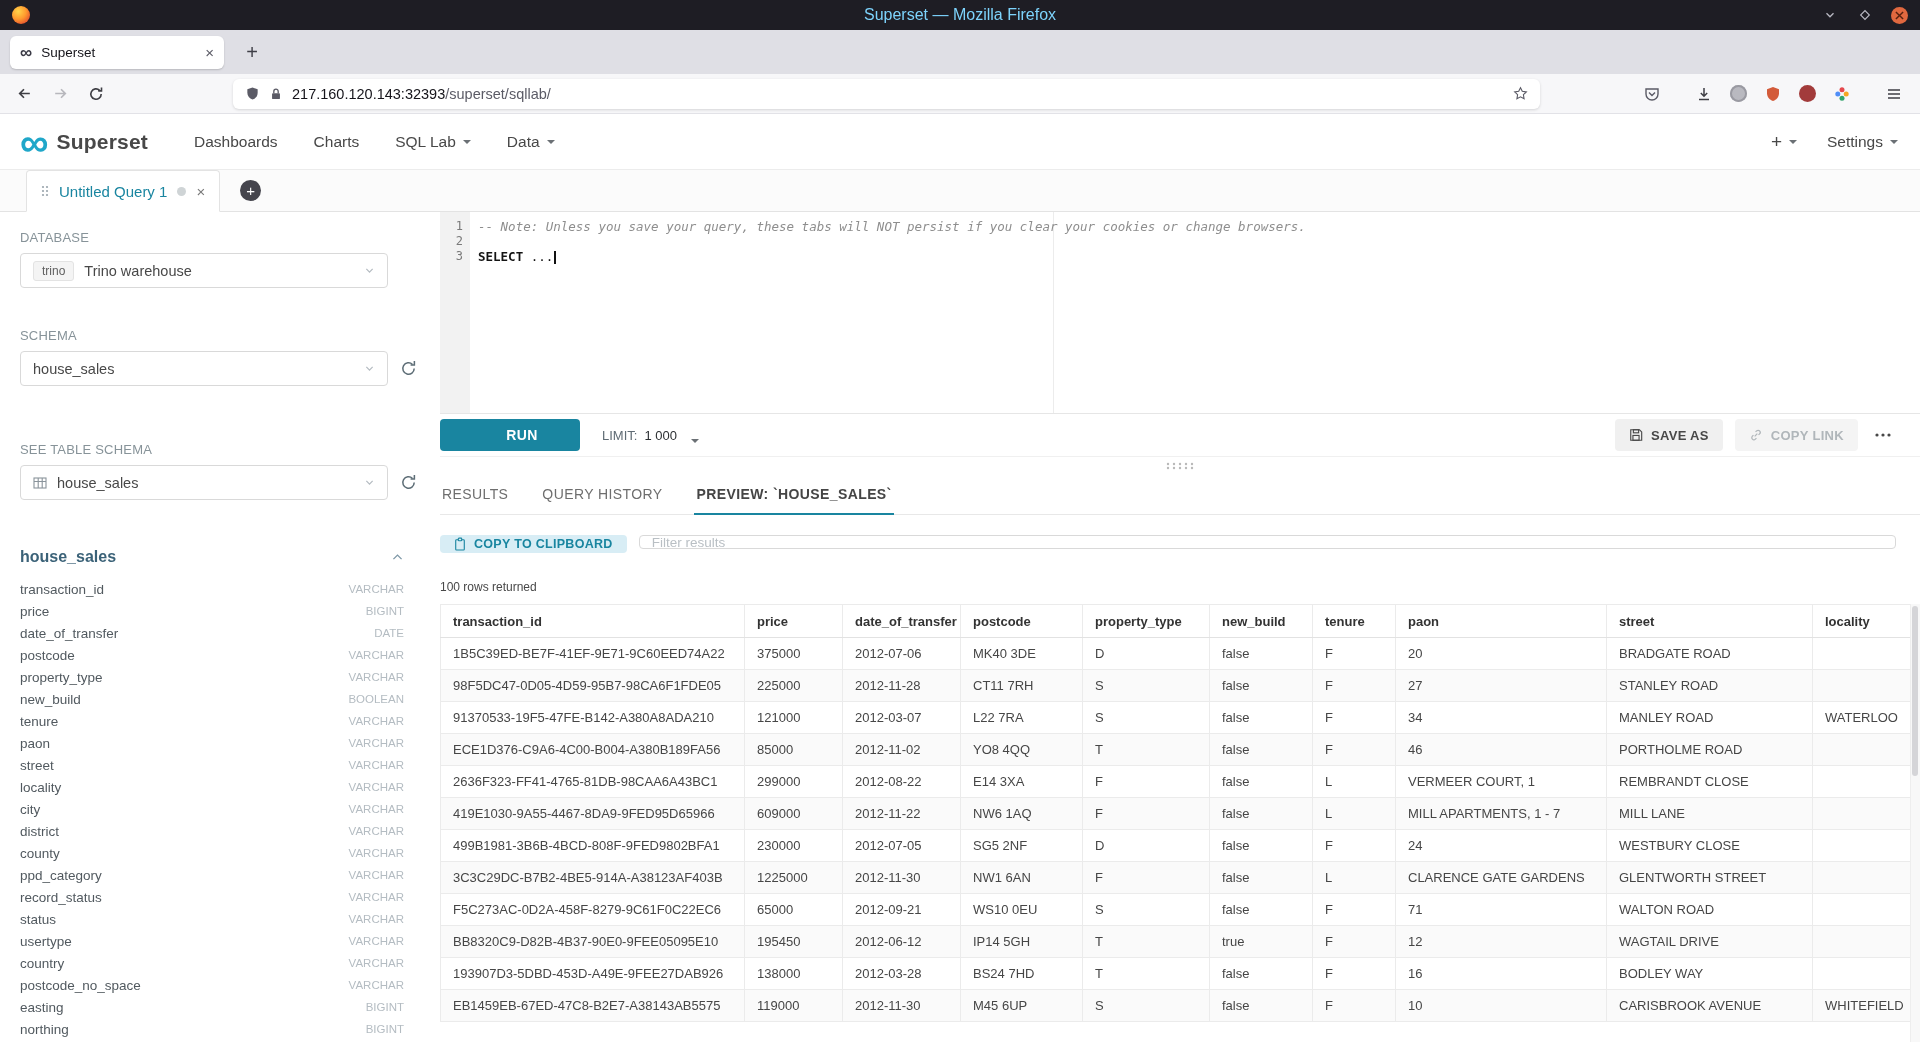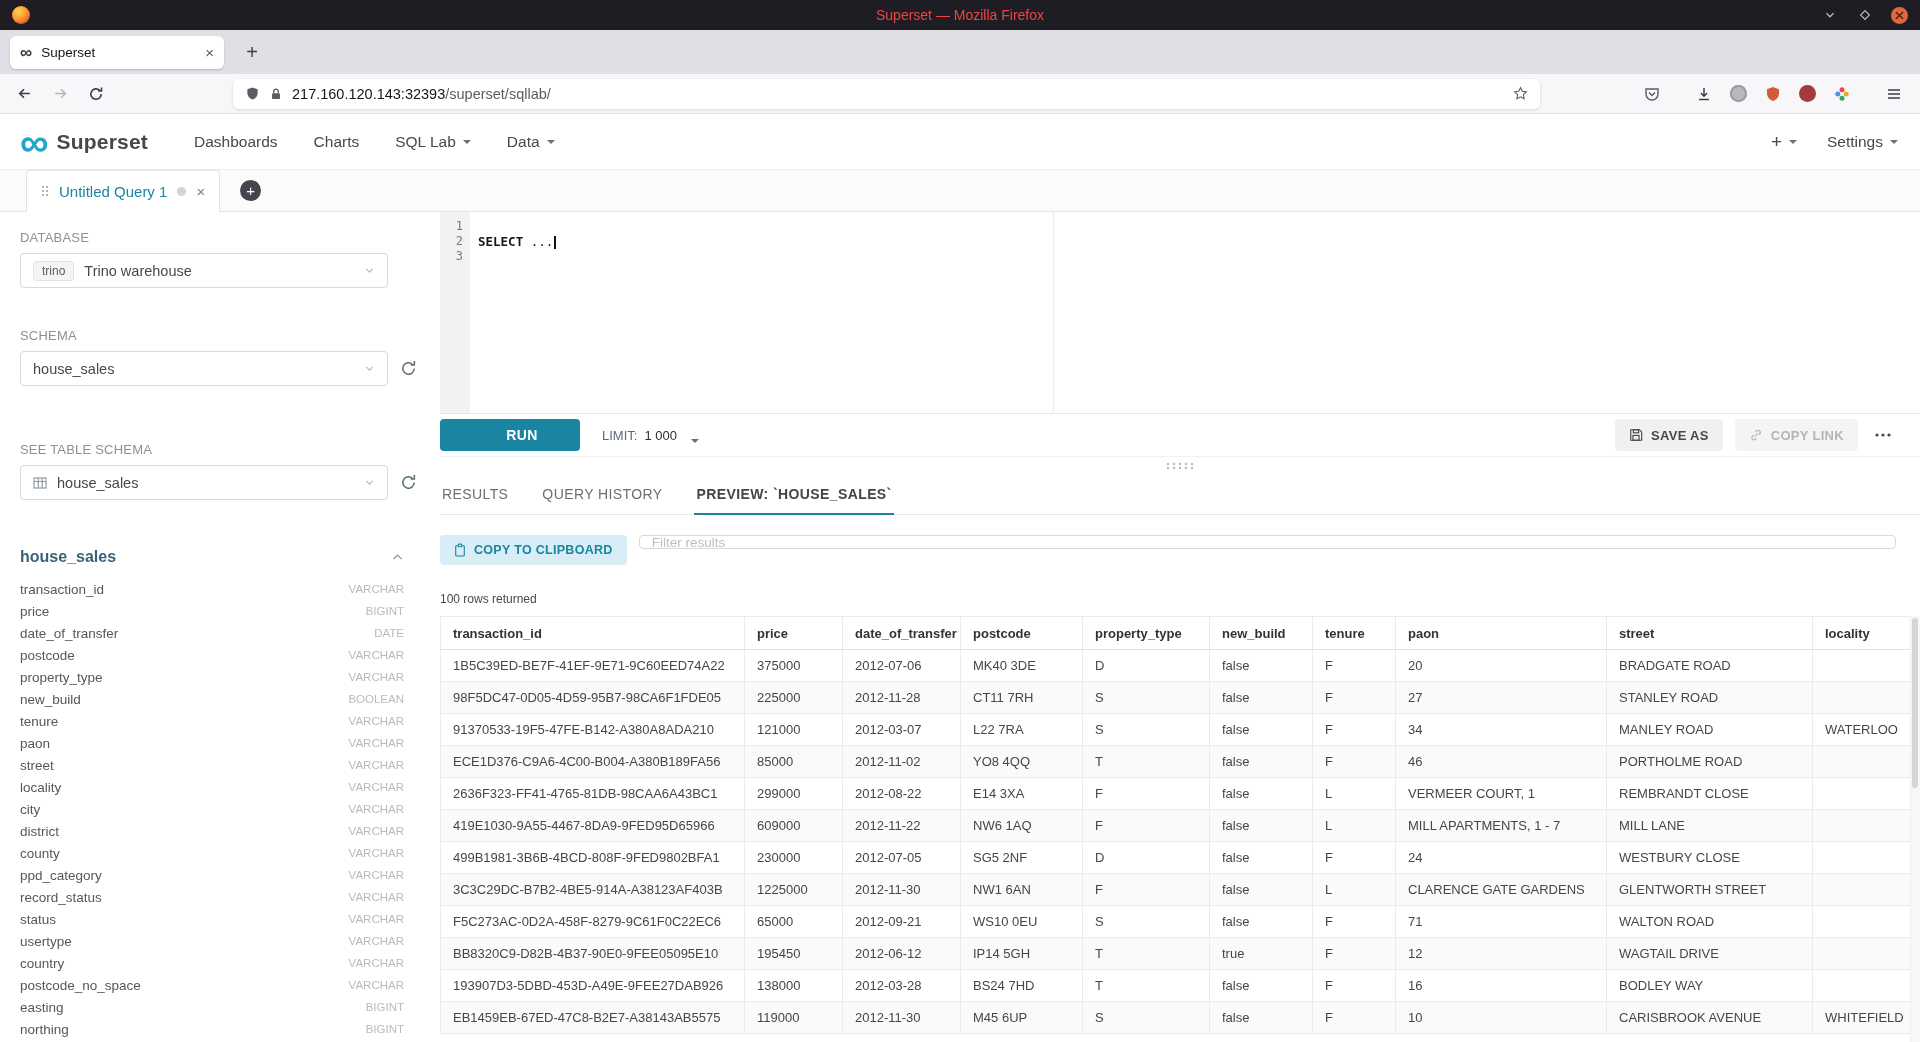--- a/index.html
+++ b/index.html
@@ -3,21 +3,21 @@
 <meta charset="utf-8">
 <style>
   * { margin:0; padding:0; box-sizing:border-box; }
   html,body { width:1920px; height:1042px; overflow:hidden; }
   body { font-family:"Liberation Sans","DejaVu Sans",sans-serif; background:#fff; color:#484848; }
   .screen { width:1920px; height:1042px; display:flex; flex-direction:column; overflow:hidden; }
 
   
   .titlebar { height:30px; background:#1e1d24; display:flex; align-items:center; padding:0 12px; position:relative; flex:0 0 auto; }
   .ff-logo { width:18px; height:18px; border-radius:50%; background:radial-gradient(circle at 35% 30%, #ffd54a 0%, #ff9a2e 45%, #e6562e 78%, #c33a2a 100%); }
-  .titlebar-title { position:absolute; left:0; right:0; text-align:center; font-size:14px; color:#ef4444; pointer-events:none; }
+  .titlebar-title { position:absolute; left:0; right:0; text-align:center; font-size:16px; color:#7dd3fc; pointer-events:none; }
   .win-controls { margin-left:auto; display:flex; gap:18px; align-items:center; z-index:1; }
   .win-btn { width:17px; height:17px; display:flex; align-items:center; justify-content:center; }
   .win-close { border-radius:50%; background:#e0683f; }
 
   .tabstrip { height:44px; background:#dfdfe5; display:flex; align-items:center; padding:0 10px; flex:0 0 auto; }
   .browser-tab { width:214px; height:33px; background:#fff; border-radius:6px; display:flex; align-items:center; gap:9px; padding:0 10px; box-shadow:0 1px 2px rgba(0,0,0,.18); }
   .tab-favicon { font-size:17px; font-weight:bold; color:#3b3b46; line-height:1; }
   .tab-title { font-size:13.5px; color:#15141a; }
   .tab-close { margin-left:auto; color:#5b5b66; font-size:15px; line-height:1; }
   .newtab-btn { margin-left:14px; font-size:20px; color:#3e3e46; width:28px; height:28px; display:flex; align-items:center; justify-content:center; border-radius:4px; }
@@ -92,21 +92,21 @@
   .sec-btn.disabled { background:#f4f4f4; color:#b0b6ba; }
   .more-btn { width:26px; height:32px; display:flex; align-items:center; justify-content:center; color:#484848; }
 
   .grip-row { height:19px; display:flex; align-items:center; justify-content:center; border-top:1px solid #f0f0f0; flex:0 0 auto; }
 
   .south-tabs { height:40px; border-bottom:1px solid #e8e8e8; display:flex; gap:30px; align-items:stretch; flex:0 0 auto; }
   .s-tab { display:flex; align-items:center; font-size:14px; letter-spacing:.4px; color:#6e6e6e; border-bottom:2px solid transparent; margin-bottom:-1px; padding:0 2px; }
   .s-tab.active { color:#454545; font-weight:bold; border-bottom-color:#1985a0; }
 
   .controls-row { margin-top:20px; display:flex; gap:12px; padding-right:24px; flex:0 0 auto; }
-  .copy-btn { height:30px; border:none; border-radius:4px; background:#d8edf5; color:#1985a0; font-size:12.5px; font-weight:bold; letter-spacing:.3px; display:flex; align-items:center; gap:8px; padding:0 14px; }
+  .copy-btn { height:18px; border:none; border-radius:4px; background:#d8edf5; color:#1985a0; font-size:12.5px; font-weight:bold; letter-spacing:.3px; display:flex; align-items:center; gap:8px; padding:0 14px; }
   .filter-input { flex:1; height:14px; border:1px solid #d9d9d9; border-radius:4px; padding:0 12px; font-size:13.5px; color:#484848; font-family:"Liberation Sans","DejaVu Sans",sans-serif; outline:none; }
   .filter-input::placeholder { color:#b9bfc4; }
 
   .rows-returned { margin-top:27px; font-size:12px; color:#484848; flex:0 0 auto; }
 
   .table-wrap { margin-top:10px; position:relative; overflow:hidden; flex:1; }
   .table-clip { position:absolute; left:0; top:0; right:10px; bottom:0; overflow:hidden; }
   table.results { border-collapse:collapse; table-layout:fixed; width:1532px; }
   table.results th, table.results td { border:1px solid #ebebeb; padding:0 12px; white-space:nowrap; overflow:hidden; text-align:left; font-size:13px; color:#464646; }
   table.results th { height:33px; font-weight:bold; color:#333; background:#fff; border-bottom:1px solid #e2e2e2; }
@@ -443,20 +443,21 @@
     <div class="main">
 
       <div class="ace">
         <div class="print-margin"></div>
         <div class="ace-gutter">
             <div class="gut-line">1</div>
             <div class="gut-line">2</div>
             <div class="gut-line">3</div>
           </div>
         <div class="ace-content">
+            <div class="code-line"><span class="tok-comment">-- Note: Unless you save your query, these tabs will NOT persist if you clear your cookies or change browsers.</span></div>
             <div class="code-line"></div>
             <div class="code-line"><span class="tok-kw">SELECT</span><span class="tok-plain"> ...</span><span class="ace-cursor"></span></div>
           </div>
       </div>
 
       <div class="editor-toolbar">
         <button class="run-btn">RUN</button>
         <div class="limit-group">
           <span class="limit-label">LIMIT:</span>
           <span class="limit-value">1 000</span>

